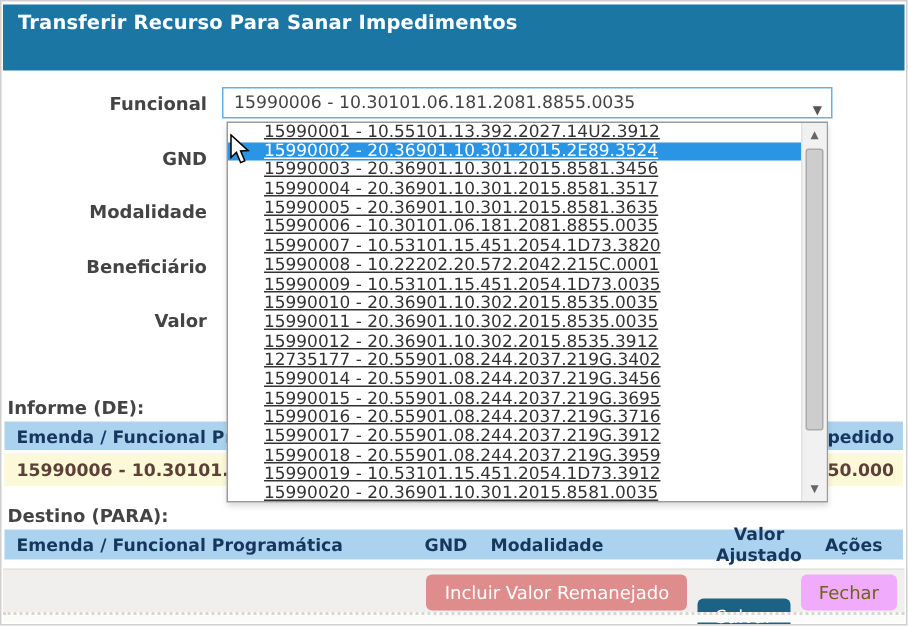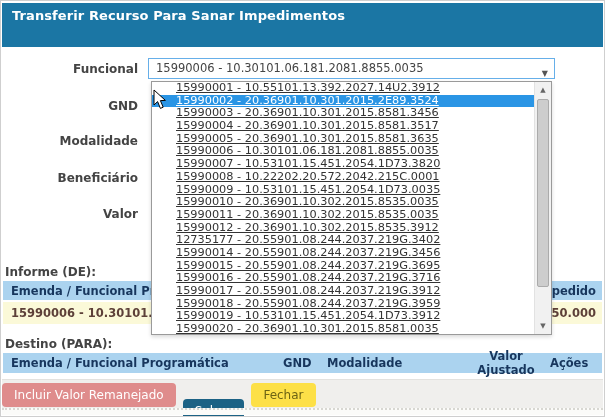--- a/index.html
+++ b/index.html
@@ -30,25 +30,25 @@
   .tbl-row-yellow { position:absolute; left:2px; right:2px; background:#fbf9d8; color:#5d4038; font-weight:bold; font-size:11.5px; display:flex; align-items:center; justify-content:space-between; }
   .pad-l { padding-left:8px; } .pad-r { padding-right:6px; }
 
   .origem-header { top:280px; height:19px; justify-content:space-between; }
   .origem-row { top:301px; height:22px; }
 
   .destino-header { top:352px; height:20px; padding:0 6px 0 8px; }
   .dcol-emenda { width:272px; } .dcol-gnd { width:44px; } .dcol-mod { width:135px; }
   .dcol-valor { width:88px; text-align:center; } .dcol-acoes { flex:1; text-align:left; }
 
-  .footer { position:absolute; left:1px; right:1px; top:378px; height:31px; background:#f0efed; border-top:1px solid #e3e2df; display:flex; align-items:center; gap:7px; padding-right:5px; }
+  .footer { position:absolute; left:1px; right:1px; top:378px; height:31px; background:#f0efed; border-top:1px solid #e3e2df; display:flex; align-items:center; justify-content:flex-end; gap:7px; padding-right:5px; }
   .btn { height:24px; border:none; border-radius:4px; font-family:inherit; font-size:12px; padding:0 12px; cursor:pointer; }
   .btn-include { background:#df8c8c; color:#fff; }
   .btn-save { background:#1c6285; color:#fff;margin-top:32px; }
-  .btn-close { background:#fde047; color:#6d6414; }
+  .btn-close { background:#f0abfc; color:#6d6414; }
 
   .bottom-strip { position:absolute; left:1px; right:1px; bottom:1px; height:7px; background:#fbfbf9; border-top:2px dotted #d8d7d2; }
 
   .cursor { position:absolute; left:152px; top:88px; z-index:20; }
 </style>
 </head>
 <body>
 
 <div class="screen">
 

